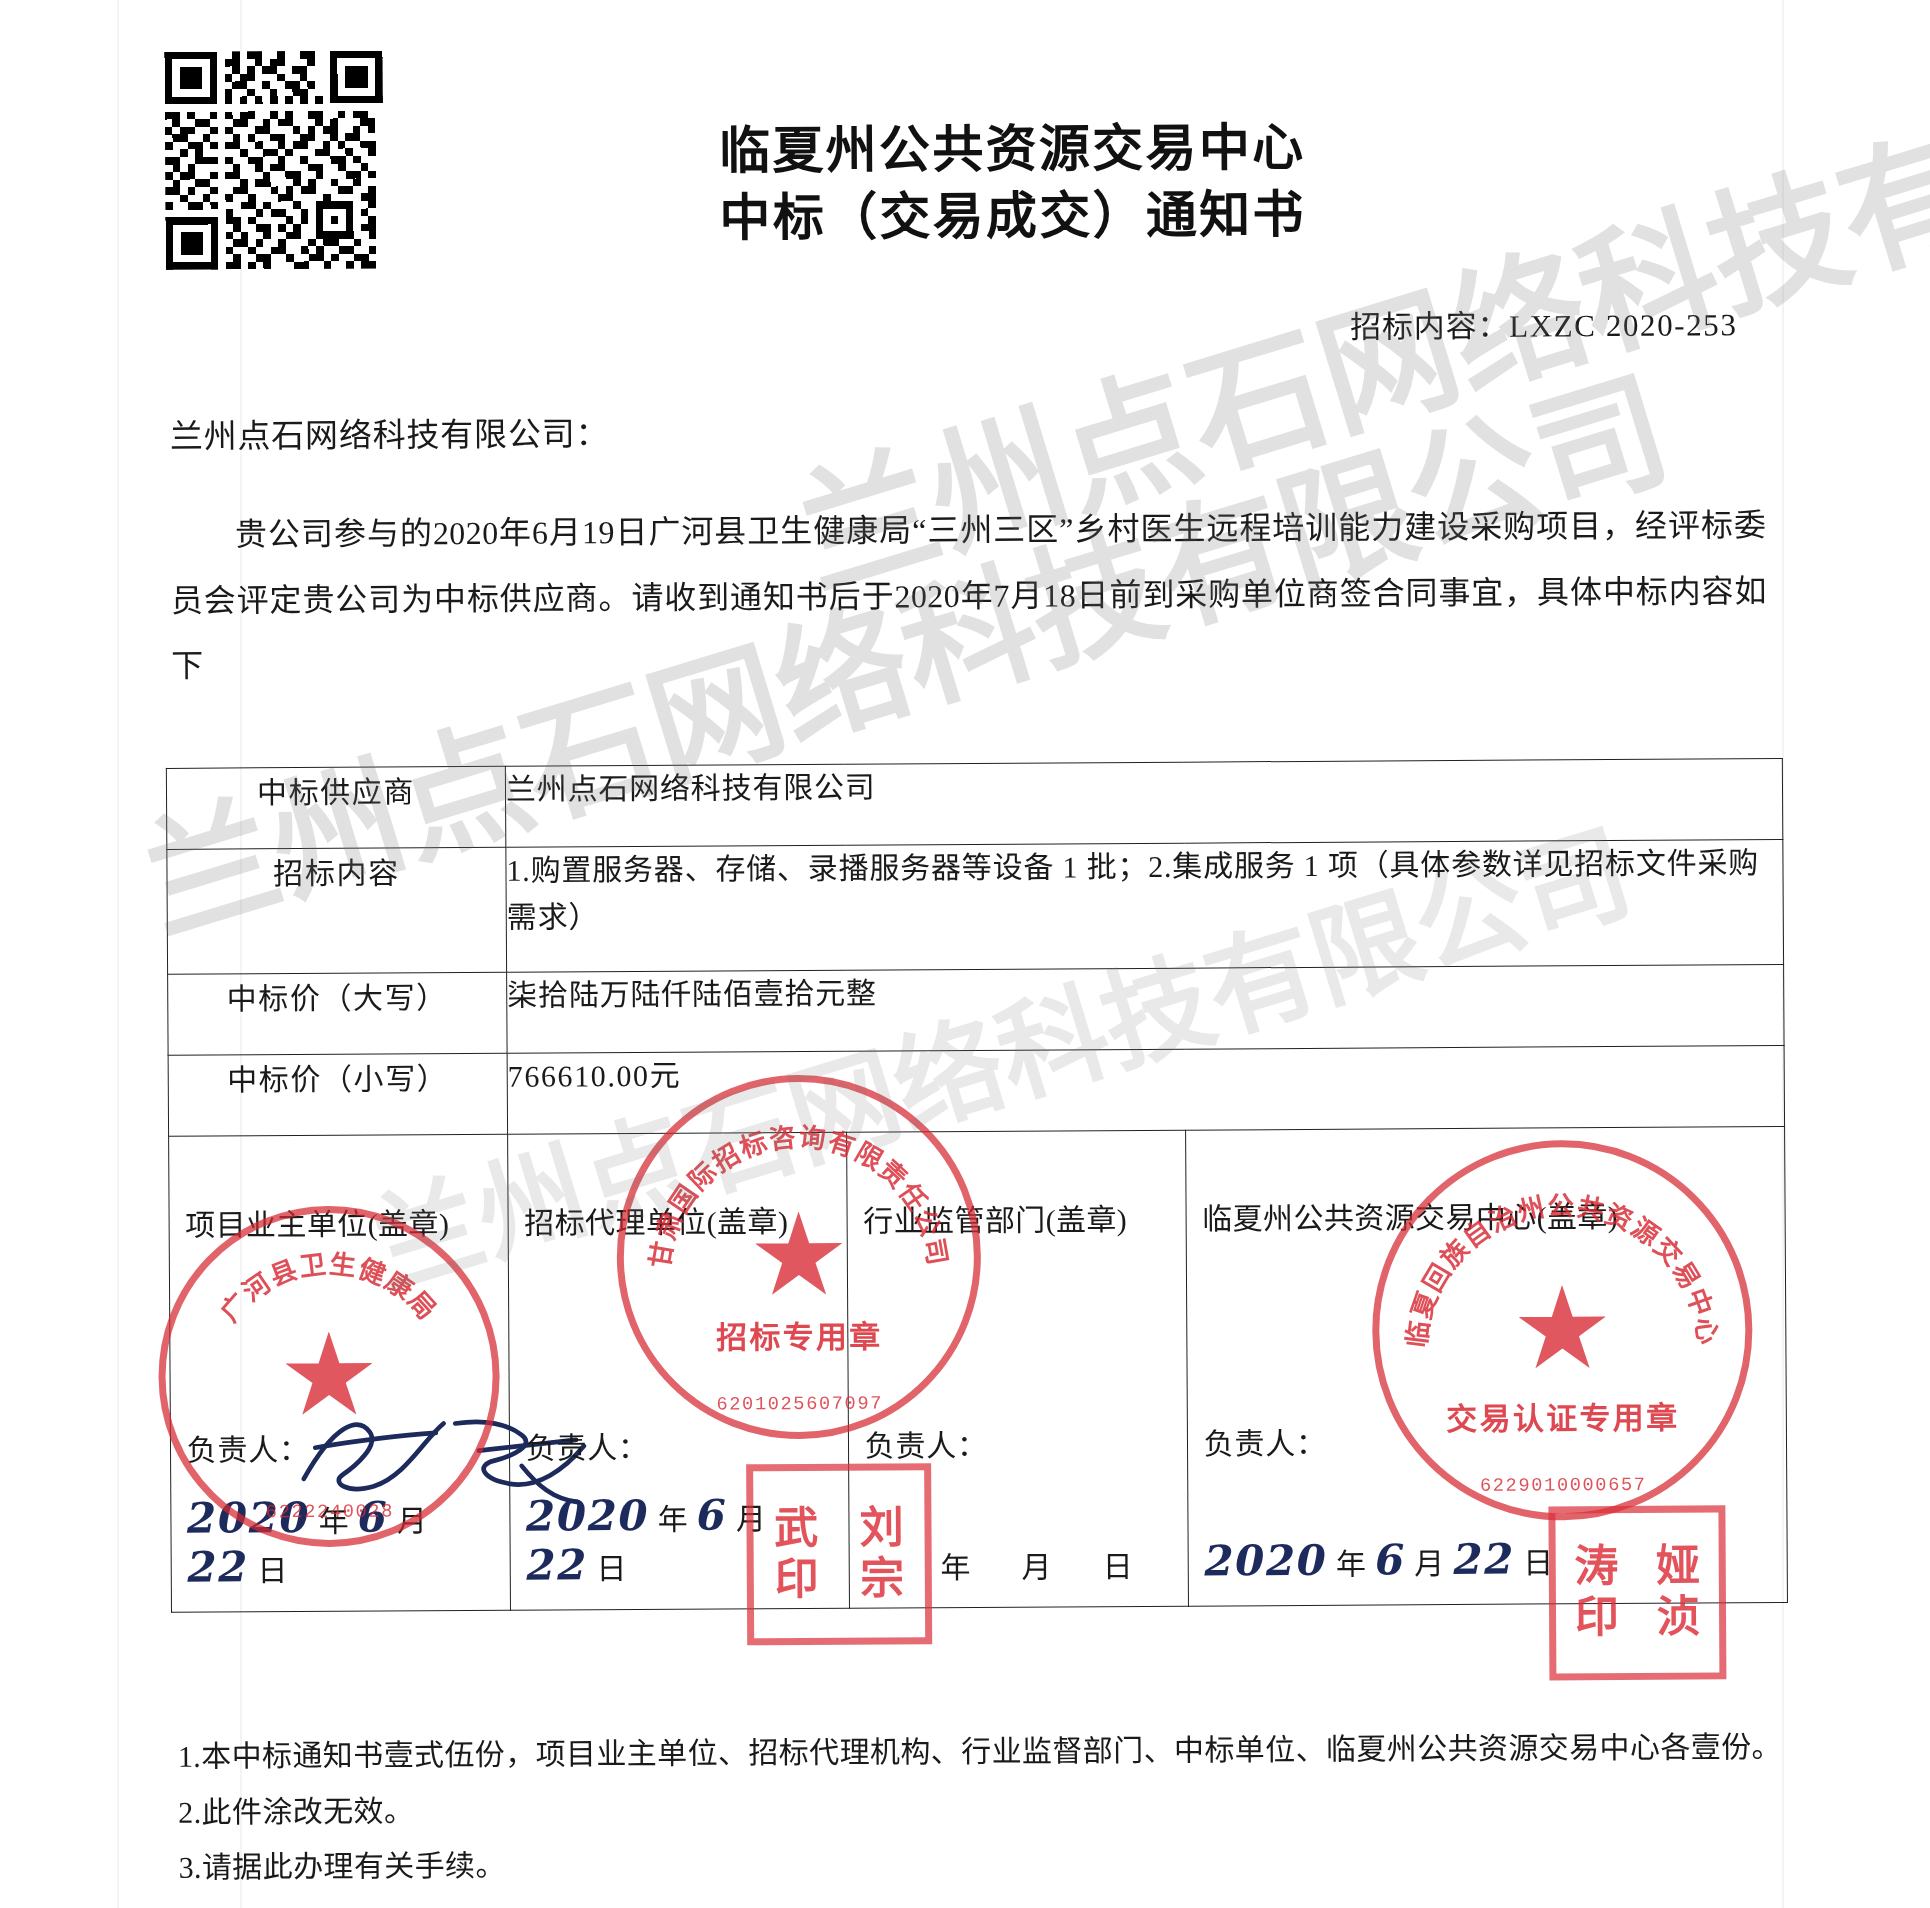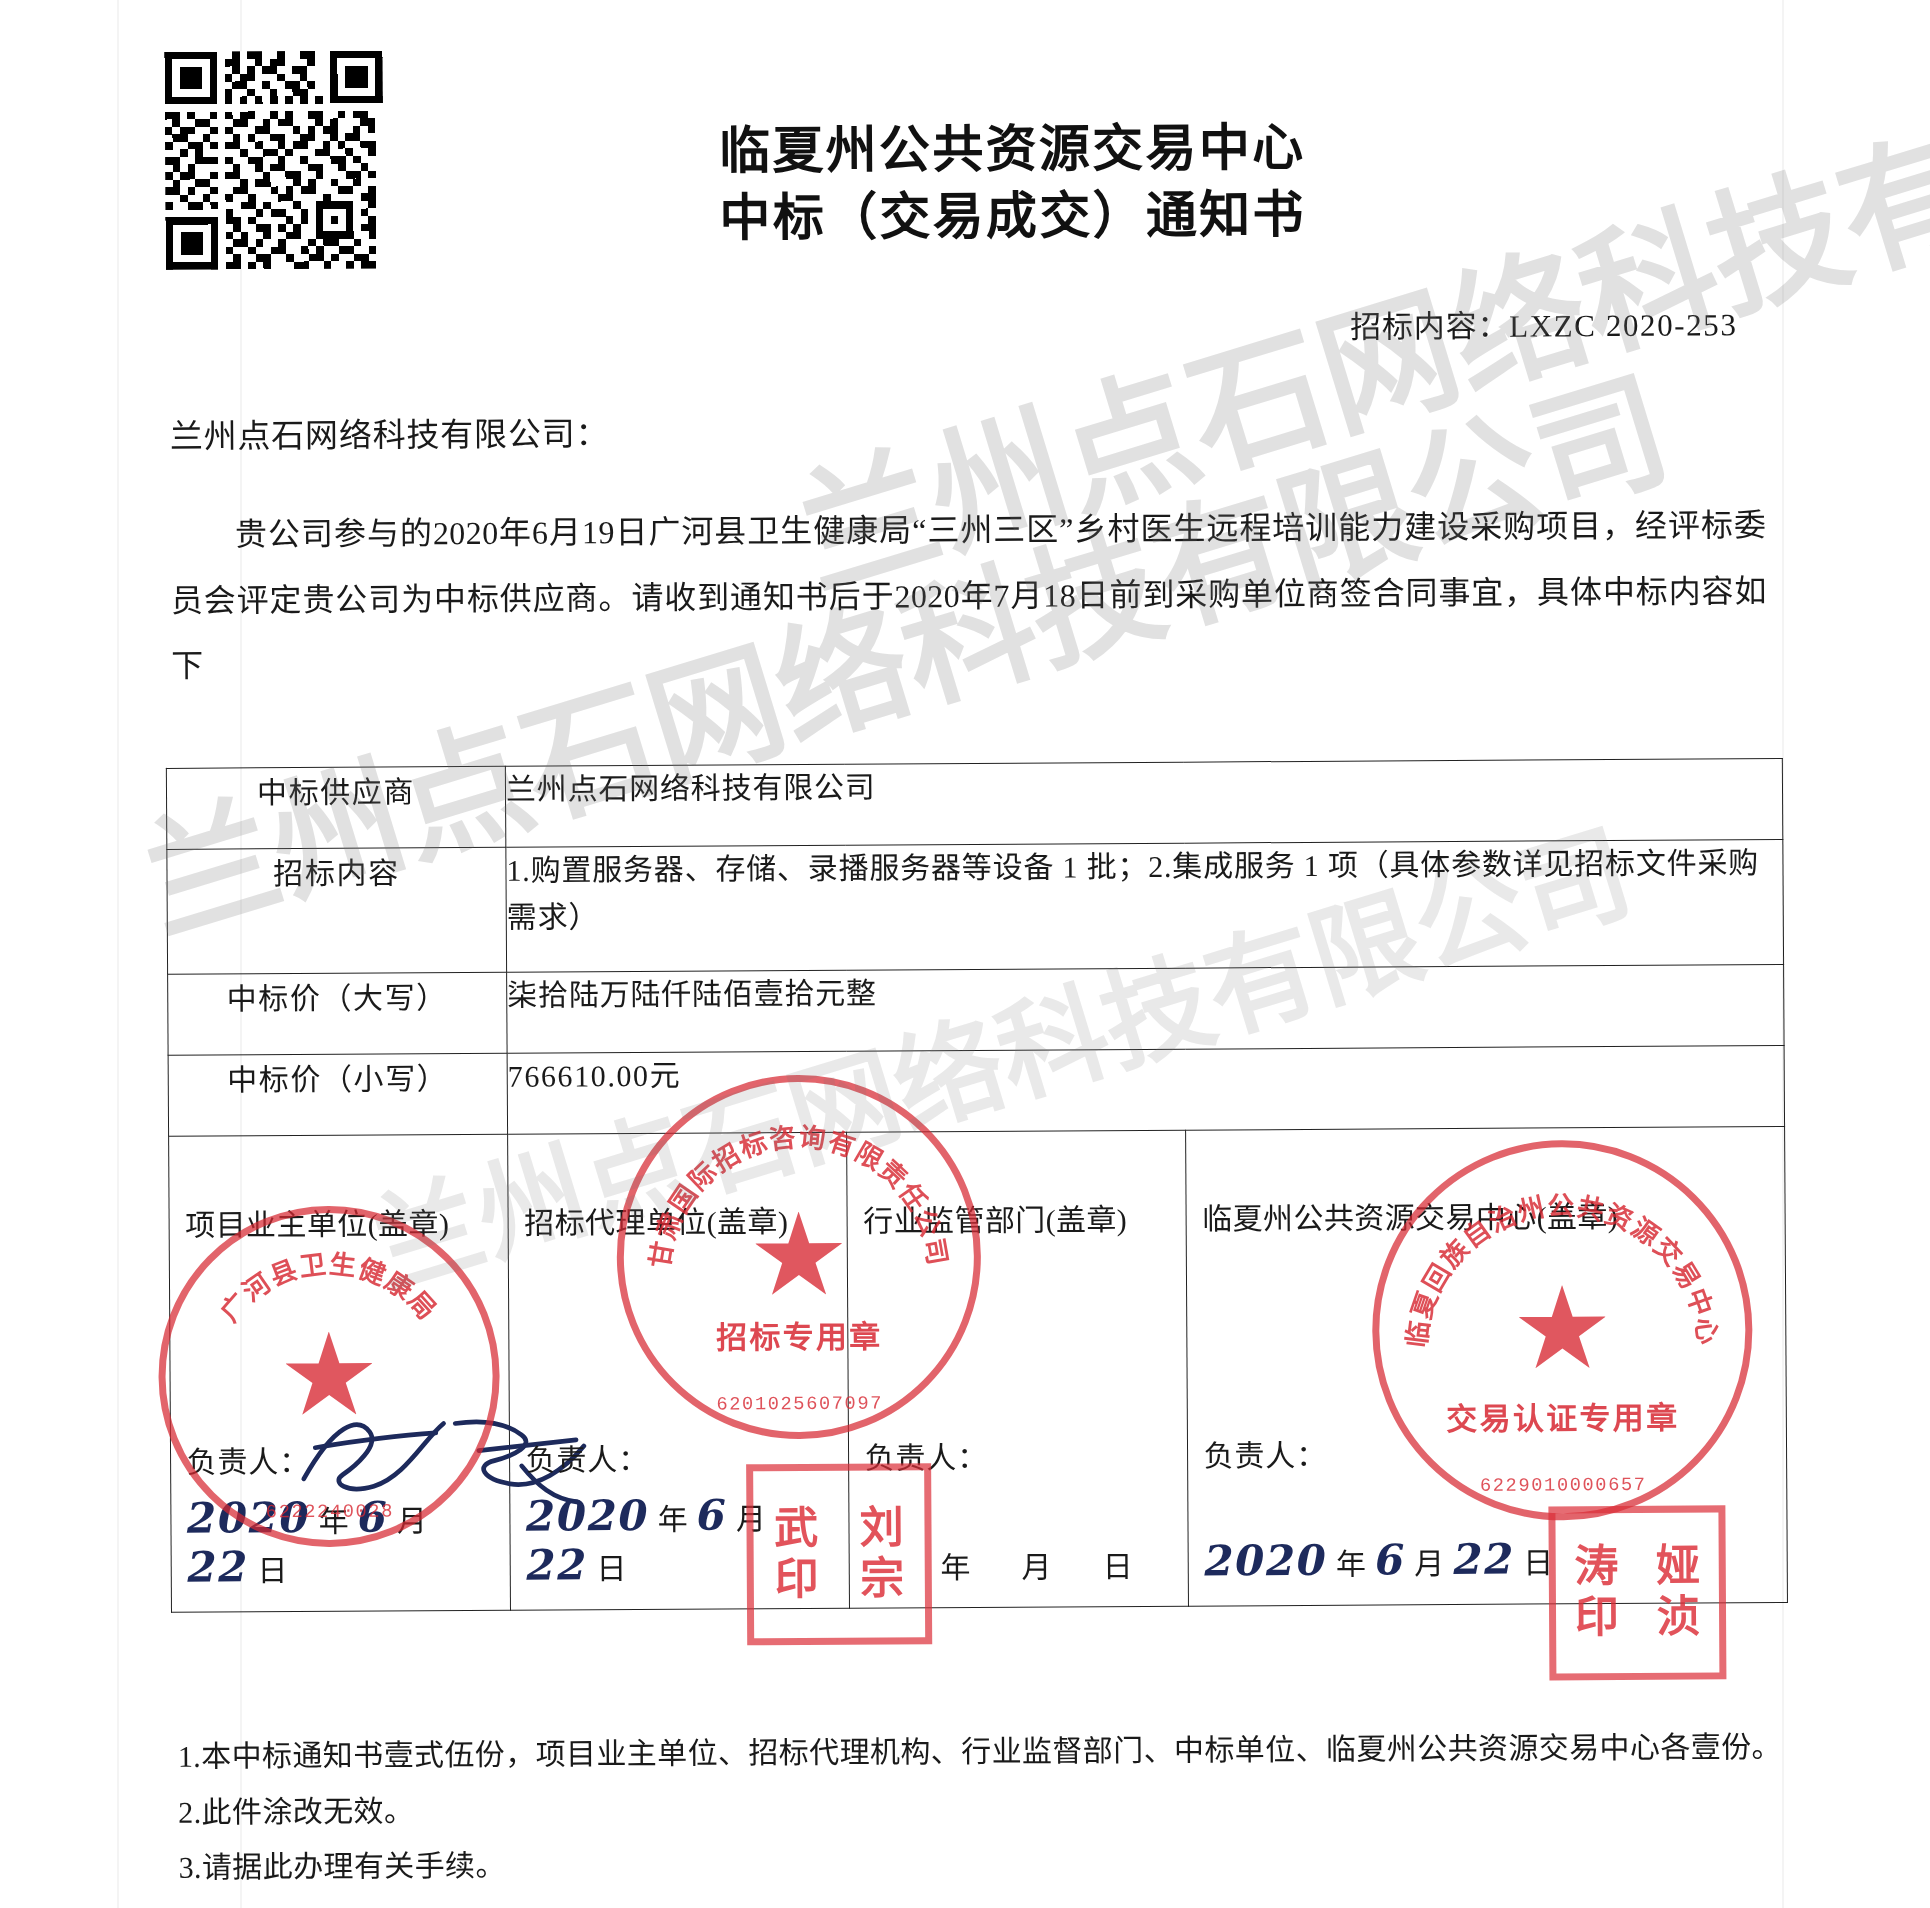--- a/index.html
+++ b/index.html
@@ -138,21 +138,21 @@
     left: 15.6px;
     top: 68px;
     right: 12.5px;
     font-size: 30px;
     line-height: 1.4;
     letter-spacing: 0.4px;
   }
   .sig-person {
     position: absolute;
     left: 15.6px;
-    top: 301px;
+    top: 289px;
     font-size: 30px;
     letter-spacing: 0.8px;
   }
   .sig-date {
     position: absolute;
     left: 15.6px;
     bottom: 20px;
     right: 12.5px;
     font-size: 30px;
     letter-spacing: 0.8px;

